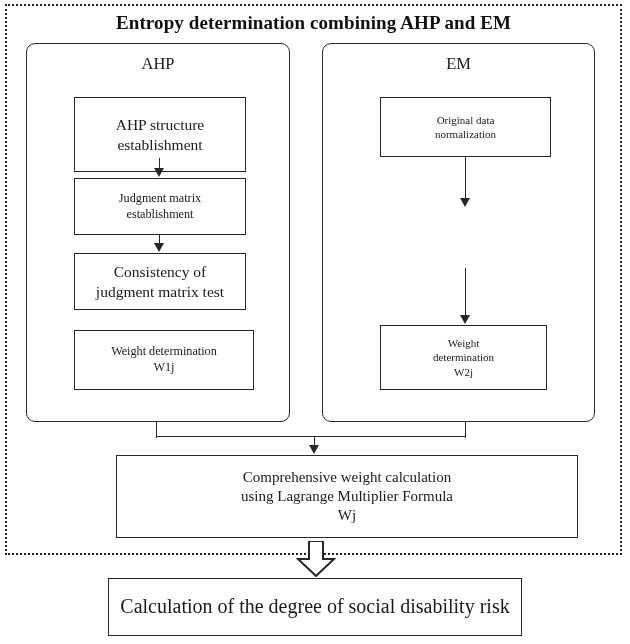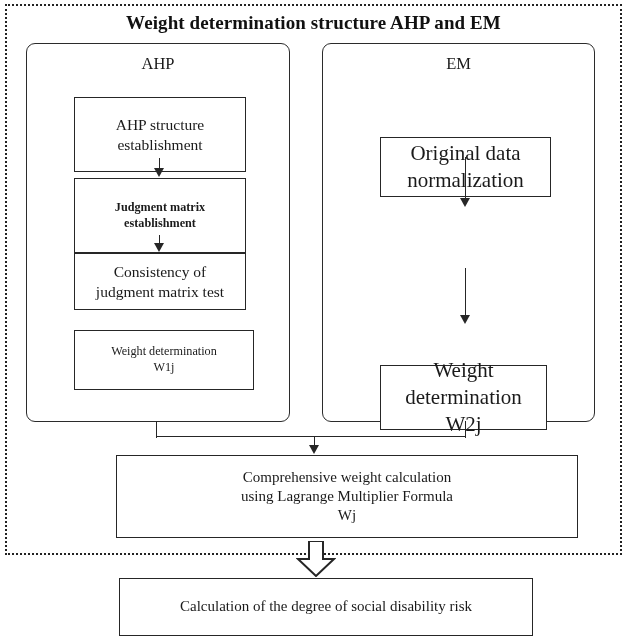--- a/index.html
+++ b/index.html
@@ -70,26 +70,26 @@
     display: flex;
     align-items: center;
     justify-content: center;
     text-align: center;
     line-height: 1.28;
     color: #1a1a1a;
   }
   .box-txt { display: block; width: 100%; padding: 0 4px; }
 
   .fs-lg  { font-size: 15.5px; }
-  .fs-md  { font-size: 21px; margin-top: 40px; }
+  .fs-md  { font-size: 11px; }
   .fs-sm  { font-size: 12.2px; }
 
   
   #box-ahp-1 { left: 74px; top: 97px;  width: 172px; height: 75px; }
-  #box-ahp-2 { left: 74px; top: 178px; width: 172px; height: 75px; font-weight: bold; }
+  #box-ahp-2 { left: 74px; top: 178px; width: 172px; height: 57px; }
   #box-ahp-3 { left: 74px; top: 253px; width: 172px; height: 57px; }
   #box-ahp-4 { left: 74px; top: 330px; width: 180px; height: 60px; }
 
   
   #box-em-1 { left: 380px; top: 97px;  width: 171px; height: 60px; }
   #box-em-2 { left: 380px; top: 208px; width: 171px; height: 60px; }
   #box-em-3 { left: 380px; top: 325px; width: 167px; height: 65px; }
 
   
   #box-comprehensive { left: 116px; top: 455px; width: 462px; height: 83px; }
@@ -133,30 +133,30 @@
   .block-arrow {
     position: absolute;
     left: 296px;
     top: 541px;
     width: 40px;
     height: 36px;
   }
 
   
   .fs-comp { font-size: 15px; }
-  .fs-res  { font-size: 15px; margin-left: 11px; }
+  .fs-res  { font-size: 20px; }
 </style>
 </head>
 <body>
 
 <div id="diagram">
 
   <div class="dotted-frame"></div>
 
-  <div class="main-title">Weight determination structure AHP and EM</div>
+  <div class="main-title">Entropy determination combining AHP and EM</div>
 
   <div class="panel" id="panel-ahp">
     <div class="panel-title">AHP</div>
   </div>
 
   <div class="box fs-lg" id="box-ahp-1">
     <span class="box-txt">
       <span>AHP structure</span><br>
       <span>establishment</span>
     </span>

